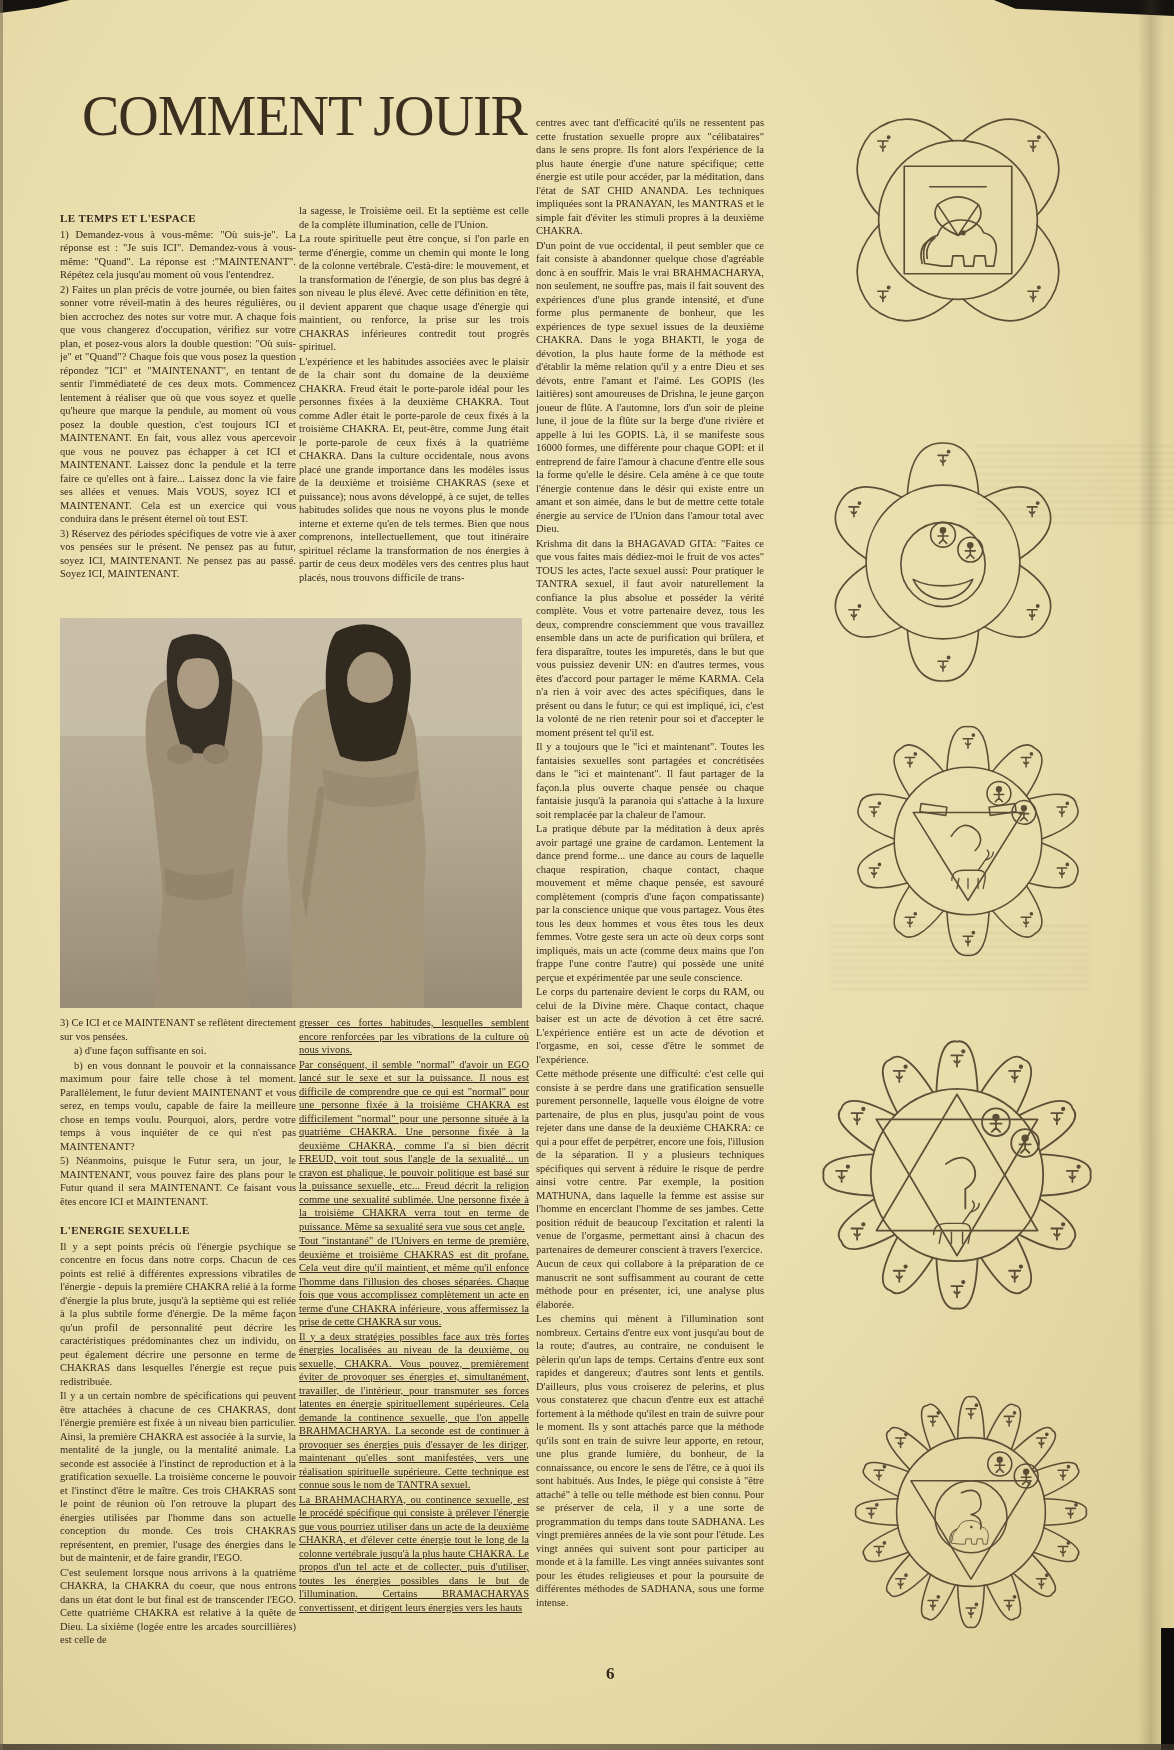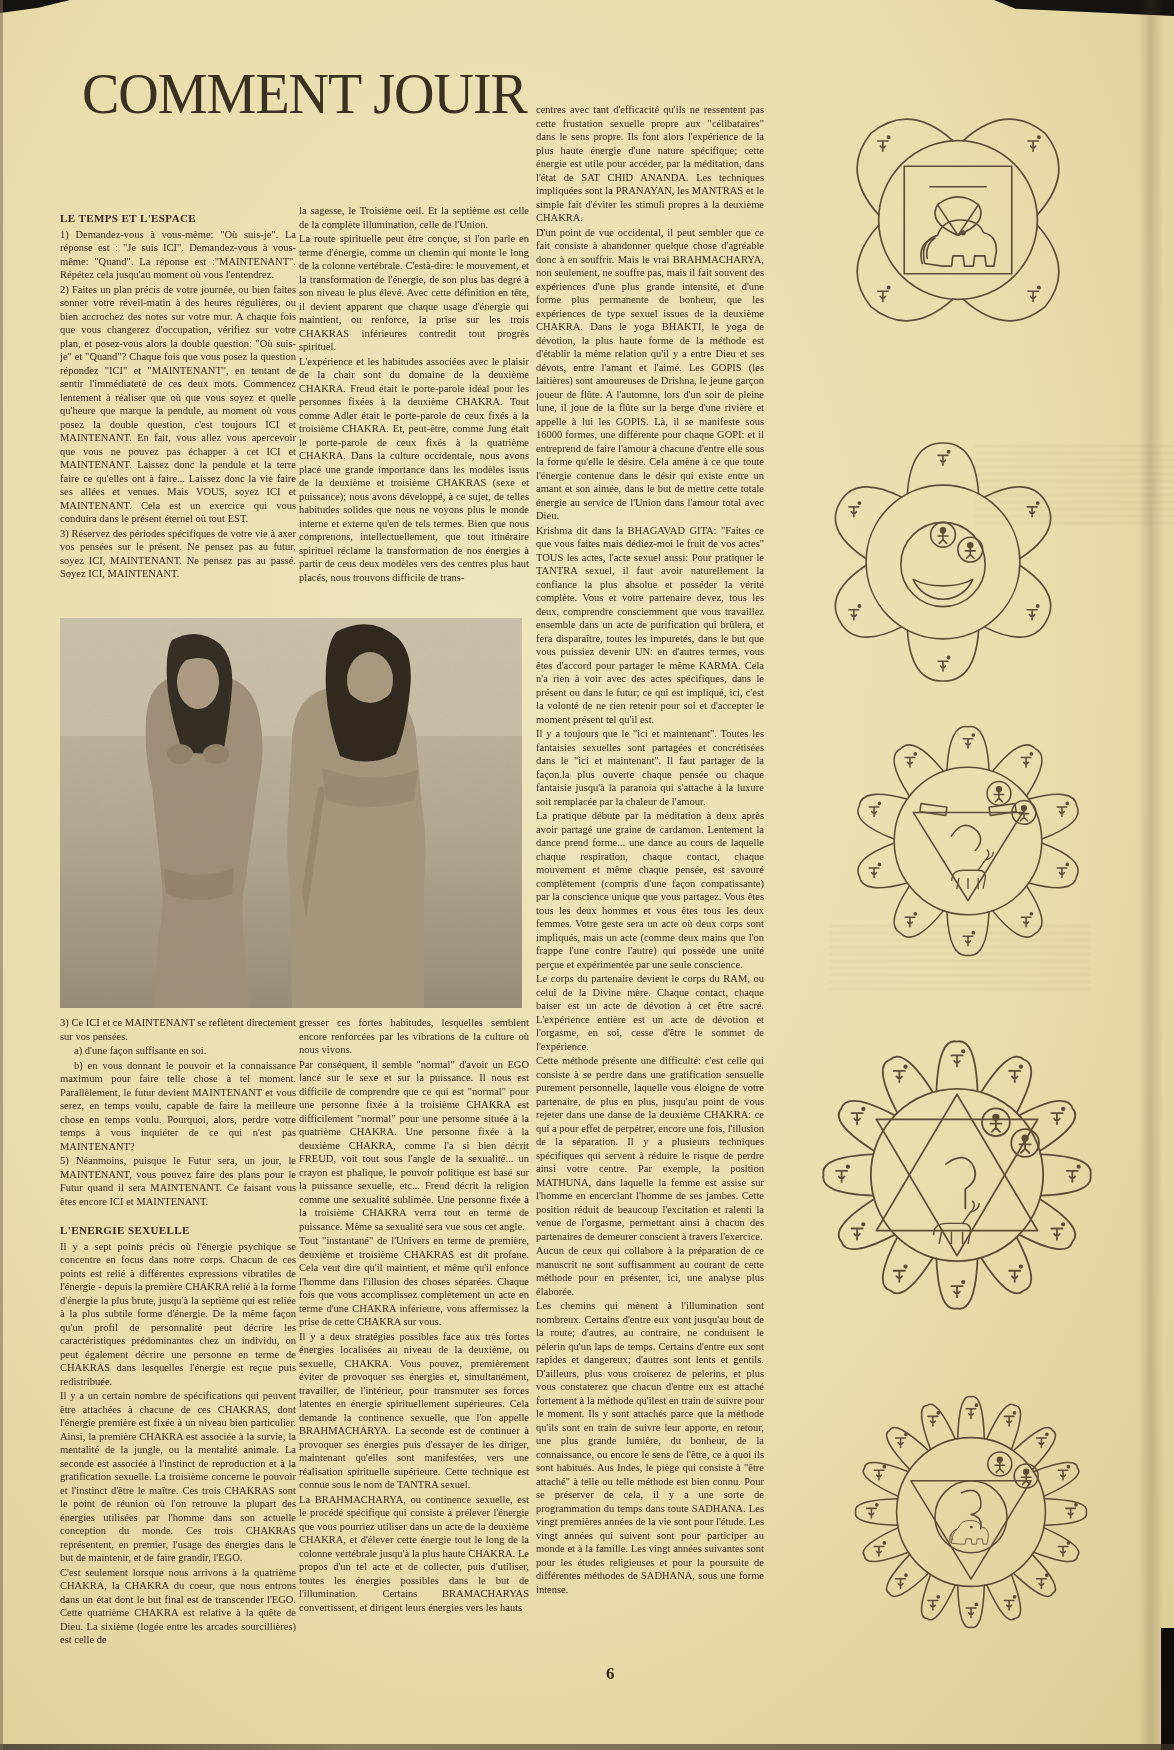--- a/index.html
+++ b/index.html
@@ -13,36 +13,36 @@
     clip-path:polygon(0 0,100% 0,100% 100%,12% 55%);}
   .edge-right-bar{position:absolute;right:0;top:1628px;width:13px;height:122px;background:#0e0c0a;}
   .edge-bottom{position:absolute;left:0;bottom:0;width:100%;height:6px;opacity:.75;
     background:linear-gradient(to right,#2a241c,#6b5f49 30%,#3a3228);}
   .edge-left{position:absolute;left:0;top:0;width:3px;height:100%;background:#7a6c52;opacity:.55;}
   .crease{position:absolute;left:1138px;top:0;width:26px;height:100%;
     background:linear-gradient(to right,rgba(90,75,50,0),rgba(90,75,50,.22),rgba(90,75,50,0));}
   .ghost{position:absolute;opacity:.06;filter:blur(1px);background:
     repeating-linear-gradient(180deg,#4a3c28 0 2px,transparent 2px 7px);}
   
-  #masthead{position:absolute;left:82px;top:68px;width:480px;}
+  #masthead{position:absolute;left:82px;top:90px;width:480px;}
   .title-l1{font-size:56px;line-height:52px;letter-spacing:-1px;font-weight:400;color:#3b3020;}
   .title-l2{font-size:56px;line-height:50px;letter-spacing:0;color:#3b3020;padding-left:16px;display:inline-block;}
   .byline{font-size:15px;color:#3b3020;display:inline-block;margin-left:26px;vertical-align:8px;}
   
   .col{position:absolute;font-size:10.5px;line-height:13.5px;text-align:justify;overflow:hidden;}
   .col p{margin:0 0 1px 0;}
   .col h3{font-size:11px;margin:0 0 2px 0;letter-spacing:.4px;font-weight:bold;}
   .col h3.spaced{margin-top:16px;}
   p.indent-a{padding-left:14px;}
   p.indent-b{text-indent:14px;}
   #col1-top{left:60px;top:212px;width:236px;height:402px;}
   #col2-top{left:299px;top:204px;width:230px;height:402px;}
   #col1-bottom{left:60px;top:1016px;width:236px;height:652px;}
-  #col2-bottom{left:299px;top:1016px;width:230px;height:652px;}
-  #col3{left:536px;top:103px;width:228px;height:1562px;}
+  #col2-bottom{left:299px;top:1016px;width:230px;height:652px;text-decoration:underline;}
+  #col3{left:536px;top:116px;width:228px;height:1562px;}
   
   #photo{position:absolute;left:60px;top:618px;width:462px;height:390px;background:#b9ae97;overflow:hidden;}
   
   .chakra{position:absolute;}
   .chakra svg{display:block;width:100%;height:100%;}
   #chakra-1{left:822px;top:92px;width:272px;height:256px;}
   #chakra-2{left:815px;top:438px;width:256px;height:248px;}
   #chakra-3{left:842px;top:722px;width:252px;height:238px;}
   #chakra-4{left:818px;top:1022px;width:278px;height:306px;}
   #chakra-5{left:848px;top:1392px;width:246px;height:240px;}

